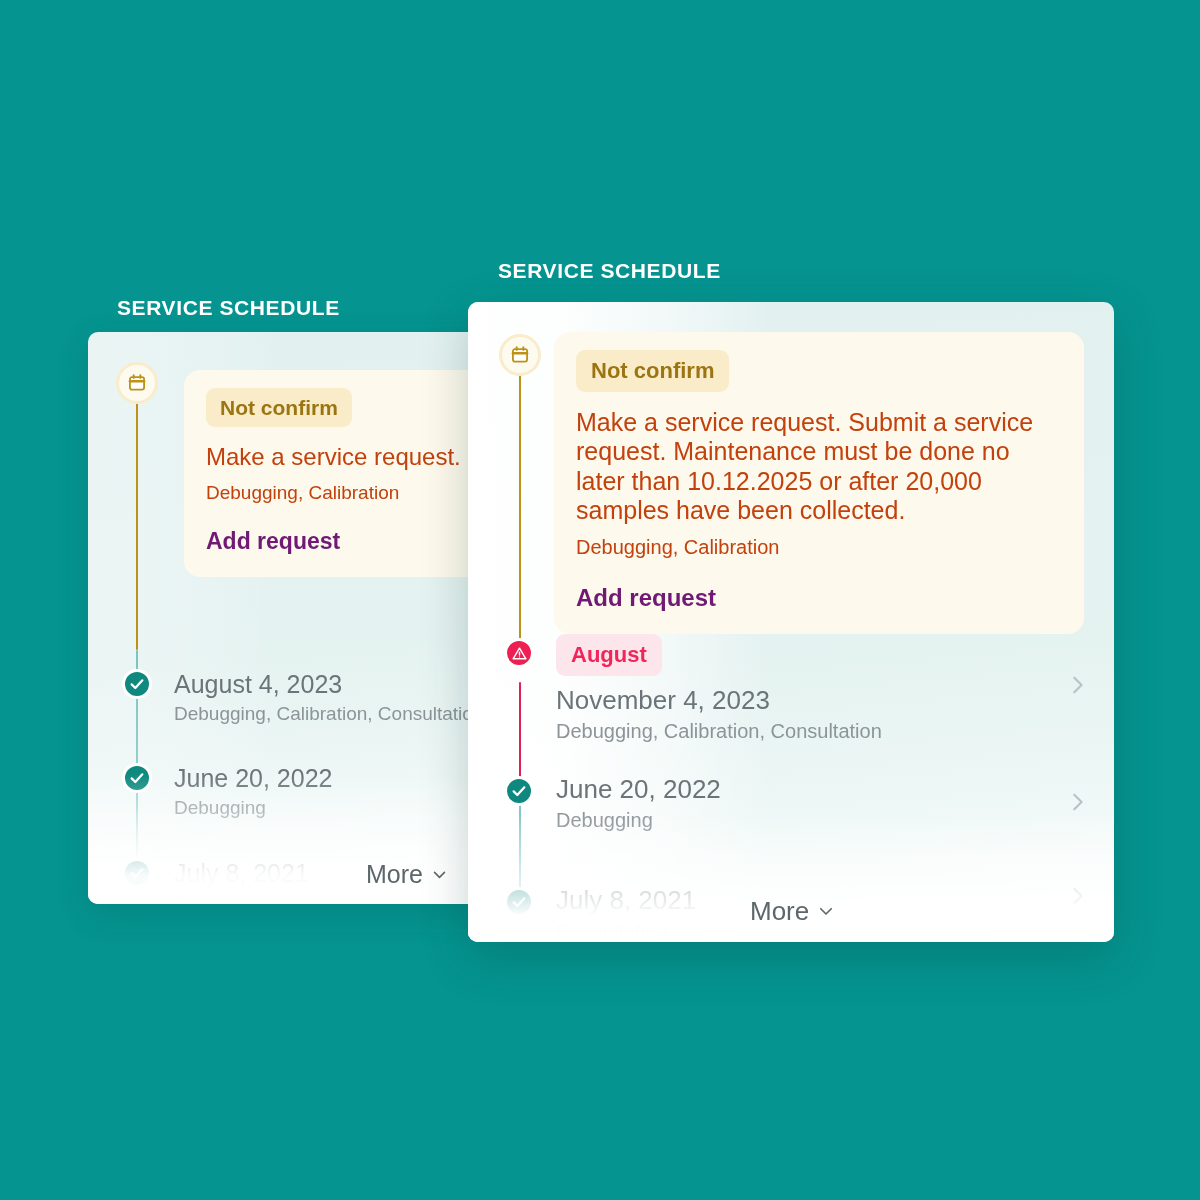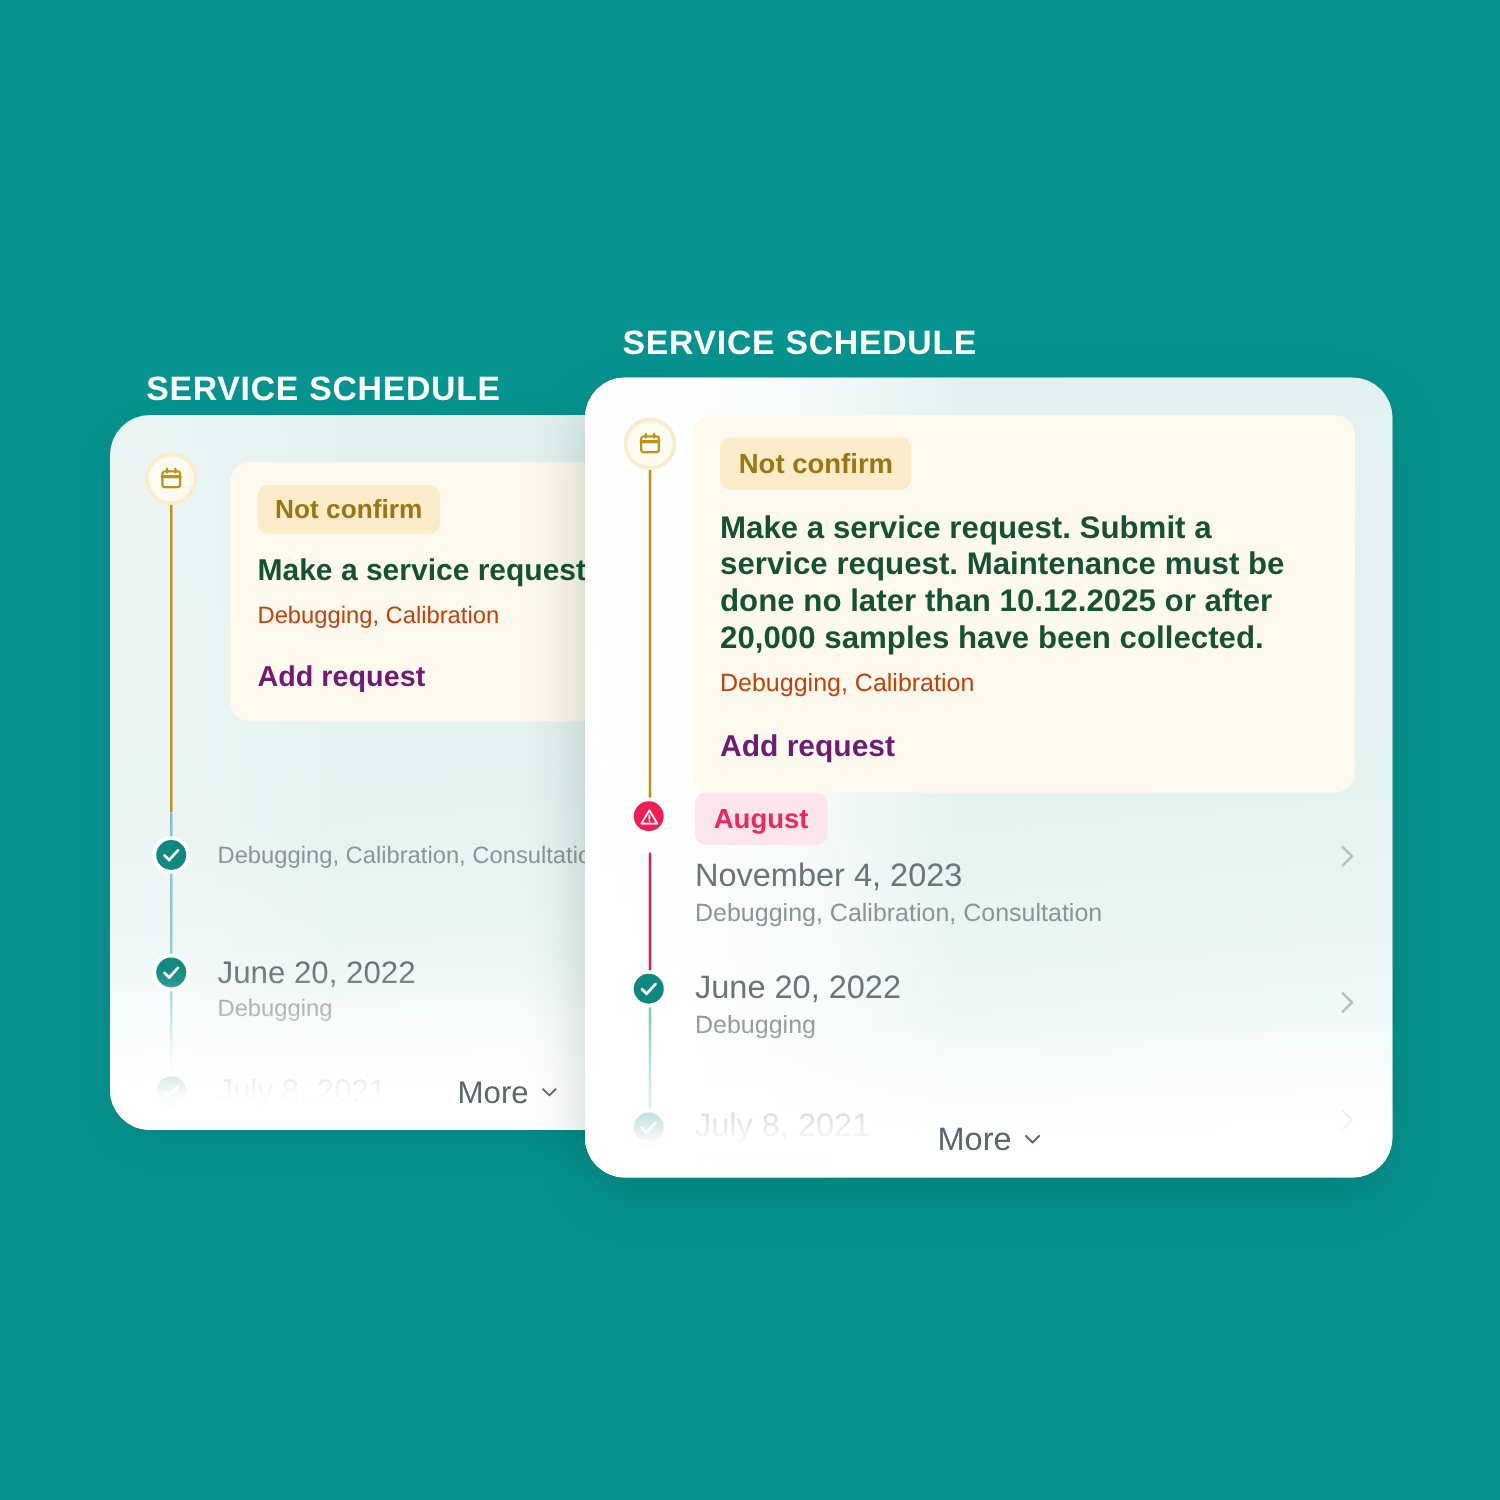--- a/index.html
+++ b/index.html
@@ -6,29 +6,29 @@
   html, body {
     width: 1200px; height: 1200px;
     overflow: hidden;
     font-family: "Liberation Sans", sans-serif;
   }
   body { background: #059490; position: relative; }
 
   
   .card {
     position: absolute;
-    border-radius: 32px;
+    border-radius: 10px;
     background: linear-gradient(175deg, #e2f1f0 0%, #e4f2f0 55%, #eef8f6 78%, #ffffff 100%);
     overflow: hidden;
   }
 
   .section-title {
     position: absolute;
     color: #ffffff;
-    font-size: 27px;
+    font-size: 21px;
     font-weight: 700;
     letter-spacing: 0.6px;
   }
 
   
   #card-left {
     left: 88px; top: 332px;
     width: 420px; height: 572px;
     box-shadow: 0 10px 34px rgba(0,50,48,0.14);
   }
@@ -108,21 +108,21 @@
   }
   .badge.amber { background: #faecc9; color: #9c7513; }
   .badge.pink  { background: #fde5ec; color: #f0265a; }
 
   
   .panel {
     position: absolute;
     background: #fdf9ec;
     border-radius: 16px;
   }
-  .panel-body { color: #14532d; font-weight: 700; }
+  .panel-body { color: #c2410c; font-weight: 400; }
   .panel-tags { color: #c2410c; font-weight: 400; }
   .panel-link { color: #701a75; font-weight: 700; }
 
   
   .more {
     position: absolute;
     display: flex; align-items: center; gap: 8px;
     color: #5d666a;
     font-weight: 400;
     justify-content: flex-end;
@@ -178,20 +178,21 @@
     </div>
 
     <div class="node check" style="left:34px; top:337px;">
       <span>
         <svg width="16" height="16" viewBox="0 0 24 24" fill="none" stroke="#ffffff" stroke-width="3.4" stroke-linecap="round" stroke-linejoin="round">
             <polyline points="4,12.5 9.5,18 20,6.5"></polyline>
           </svg>
       </span>
     </div>
     <div class="row" style="left:86px; top:338px;">
+      <div class="row-date">August 4, 2023</div>
       <div class="row-tags" style="white-space:nowrap;">Debugging, Calibration, Consultation</div>
     </div>
 
     <div class="node check" style="left:34px; top:431px;">
       <span>
         <svg width="16" height="16" viewBox="0 0 24 24" fill="none" stroke="#ffffff" stroke-width="3.4" stroke-linecap="round" stroke-linejoin="round">
             <polyline points="4,12.5 9.5,18 20,6.5"></polyline>
           </svg>
       </span>
     </div>

